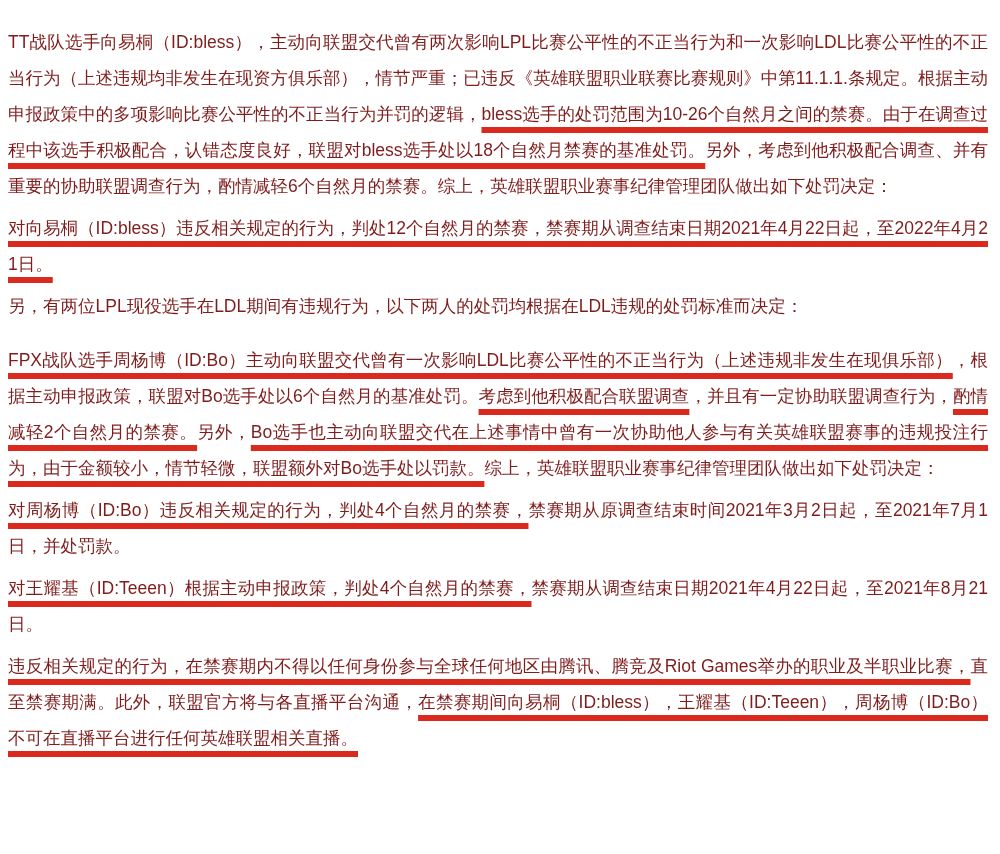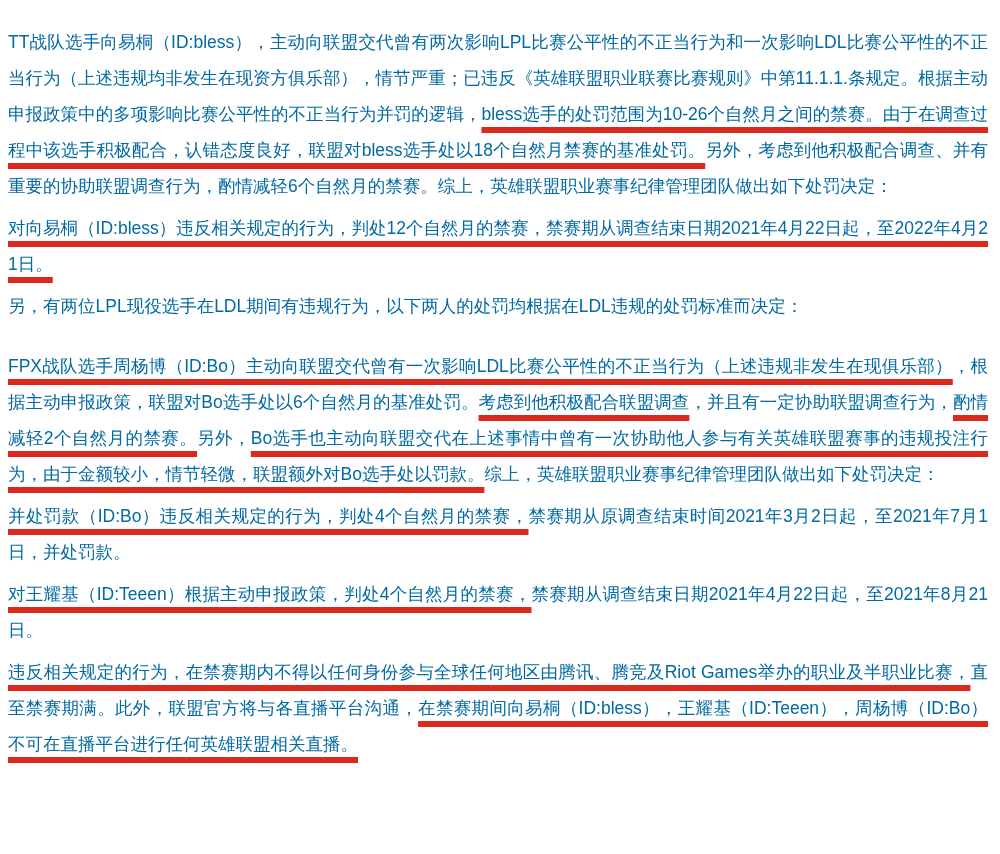--- a/index.html
+++ b/index.html
@@ -13,27 +13,27 @@
     overflow: hidden;
     font-family: "Liberation Sans", "DejaVu Sans", sans-serif;
   }
   .article {
     padding: 24px 12px 0 8px;
   }
   .para {
     margin: 0 0 6px 0;
     font-size: 17.5px;
     line-height: 36px;
-    color: #0369a1;
+    color: #7f1d1d;
     text-align: justify;
     word-break: break-all;
   }
   
   .para.gap-after {
-    margin-bottom: 24px;
+    margin-bottom: 18px;
   }
   .seg {
     font: inherit;
     color: inherit;
   }
   .redline {
     text-decoration: underline;
     text-decoration-color: #dc291e;
     text-decoration-thickness: 5.5px;
     text-underline-offset: 7px;
@@ -42,17 +42,17 @@
 </style>
 </head>
 <body>
 
 <article class="article">
   <div id="paragraphs">
       <p class="para"><span class="seg">TT战队选手向易桐（ID:bless），主动向联盟交代曾有两次影响LPL比赛公平性的不正当行为和一次影响LDL比赛公平性的不正当行为（上述违规均非发生在现资方俱乐部），情节严重；已违反《英雄联盟职业联赛比赛规则》中第11.1.1.条规定。根据主动申报政策中的多项影响比赛公平性的不正当行为并罚的逻辑，</span><span class="seg redline">bless选手的处罚范围为10-26个自然月之间的禁赛。由于在调查过程中该选手积极配合，认错态度良好，联盟对bless选手处以18个自然月禁赛的基准处罚。</span><span class="seg">另外，考虑到他积极配合调查、并有重要的协助联盟调查行为，酌情减轻6个自然月的禁赛。综上，英雄联盟职业赛事纪律管理团队做出如下处罚决定：</span></p>
       <p class="para"><span class="seg redline">对向易桐（ID:bless）违反相关规定的行为，判处12个自然月的禁赛，禁赛期从调查结束日期2021年4月22日起，至2022年4月21日。</span></p>
       <p class="para gap-after"><span class="seg">另，有两位LPL现役选手在LDL期间有违规行为，以下两人的处罚均根据在LDL违规的处罚标准而决定：</span></p>
       <p class="para"><span class="seg redline">FPX战队选手周杨博（ID:Bo）主动向联盟交代曾有一次影响LDL比赛公平性的不正当行为（上述违规非发生在现俱乐部）</span><span class="seg">，根据主动申报政策，联盟对Bo选手处以6个自然月的基准处罚。</span><span class="seg redline">考虑到他积极配合联盟调查</span><span class="seg">，并且有一定协助联盟调查行为，</span><span class="seg redline">酌情减轻2个自然月的禁赛。</span><span class="seg">另外，</span><span class="seg redline">Bo选手也主动向联盟交代在上述事情中曾有一次协助他人参与有关英雄联盟赛事的违规投注行为，由于金额较小，情节轻微，联盟额外对Bo选手处以罚款。</span><span class="seg">综上，英雄联盟职业赛事纪律管理团队做出如下处罚决定：</span></p>
-      <p class="para"><span class="seg redline">并处罚款（ID:Bo）违反相关规定的行为，判处4个自然月的禁赛，</span><span class="seg">禁赛期从原调查结束时间2021年3月2日起，至2021年7月1日，并处罚款。</span></p>
+      <p class="para"><span class="seg redline">对周杨博（ID:Bo）违反相关规定的行为，判处4个自然月的禁赛，</span><span class="seg">禁赛期从原调查结束时间2021年3月2日起，至2021年7月1日，并处罚款。</span></p>
       <p class="para"><span class="seg redline">对王耀基（ID:Teeen）根据主动申报政策，判处4个自然月的禁赛，</span><span class="seg">禁赛期从调查结束日期2021年4月22日起，至2021年8月21日。</span></p>
       <p class="para"><span class="seg redline">违反相关规定的行为，在禁赛期内不得以任何身份参与全球任何地区由腾讯、腾竞及Riot Games举办的职业及半职业比赛，</span><span class="seg">直至禁赛期满。此外，联盟官方将与各直播平台沟通，</span><span class="seg redline">在禁赛期间向易桐（ID:bless），王耀基（ID:Teeen），周杨博（ID:Bo）不可在直播平台进行任何英雄联盟相关直播。</span></p>
     </div>
 </article>
 
 </body></html>

